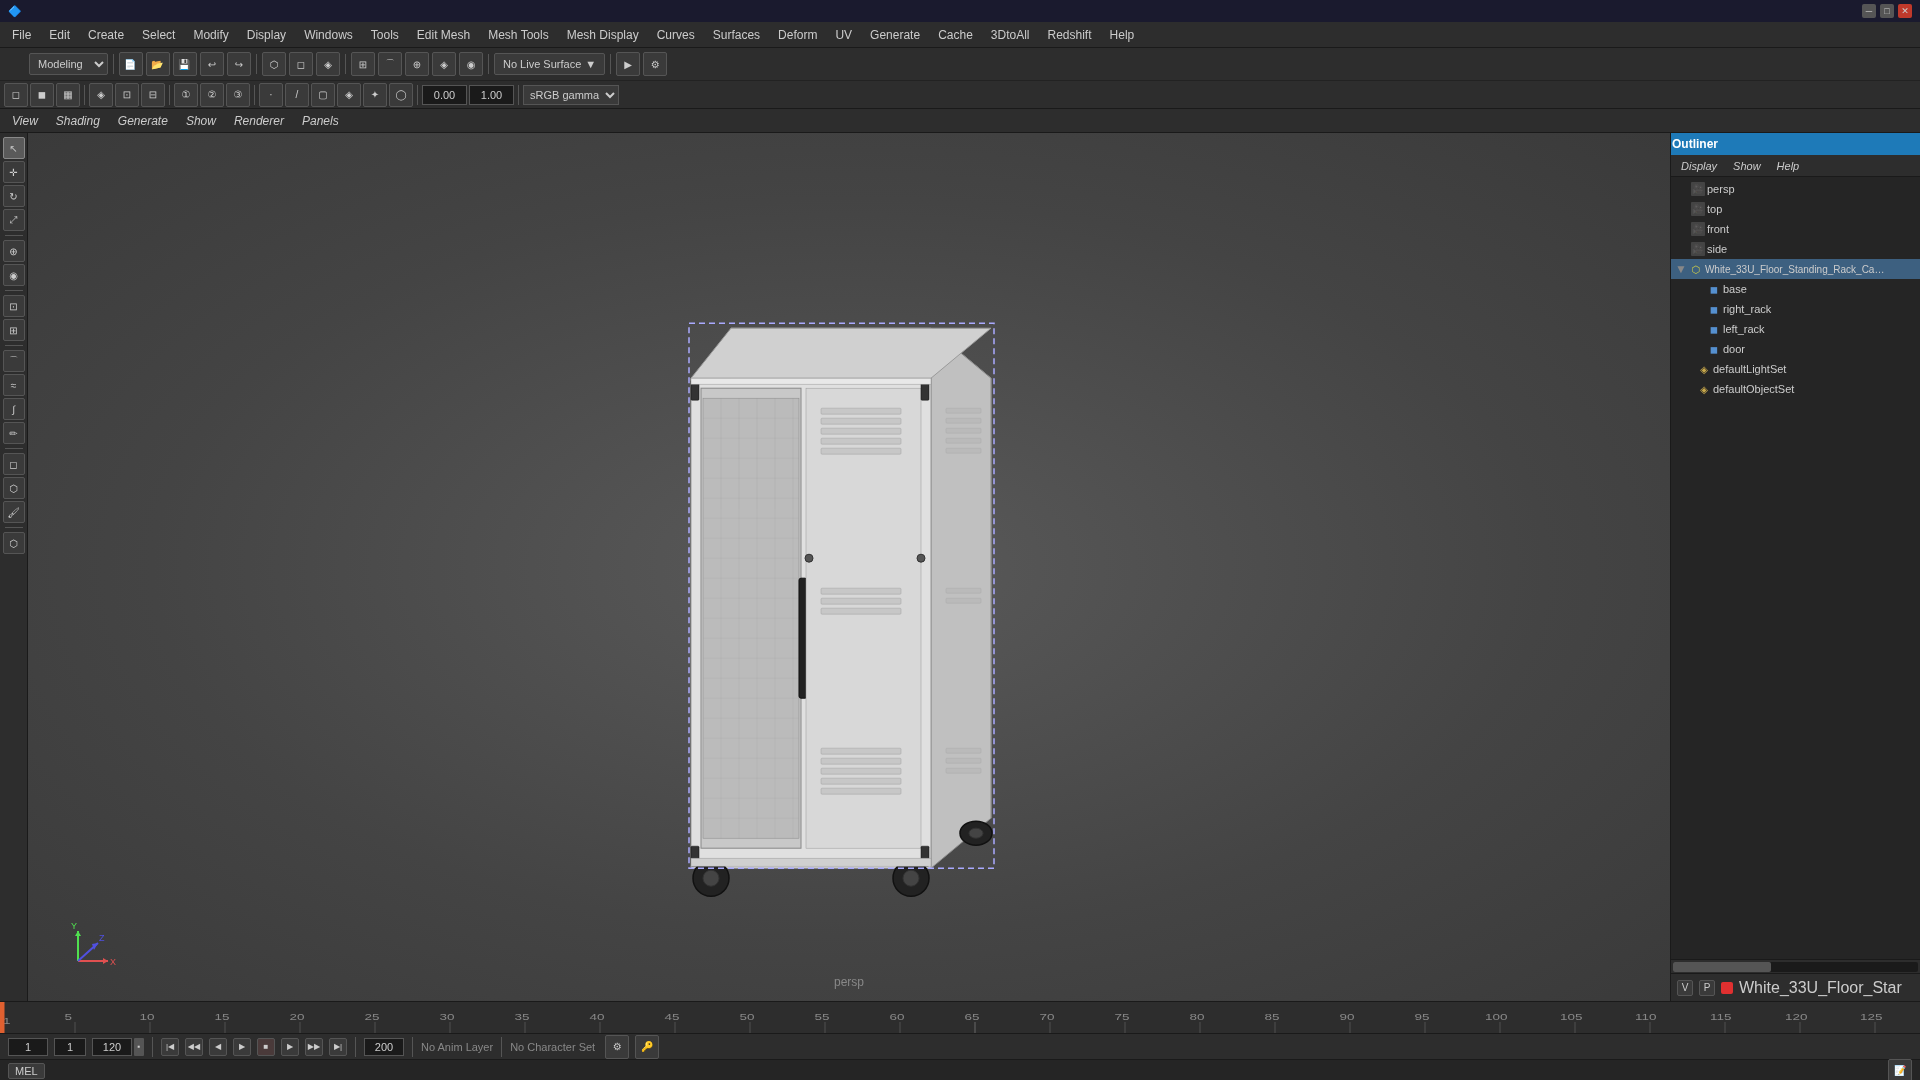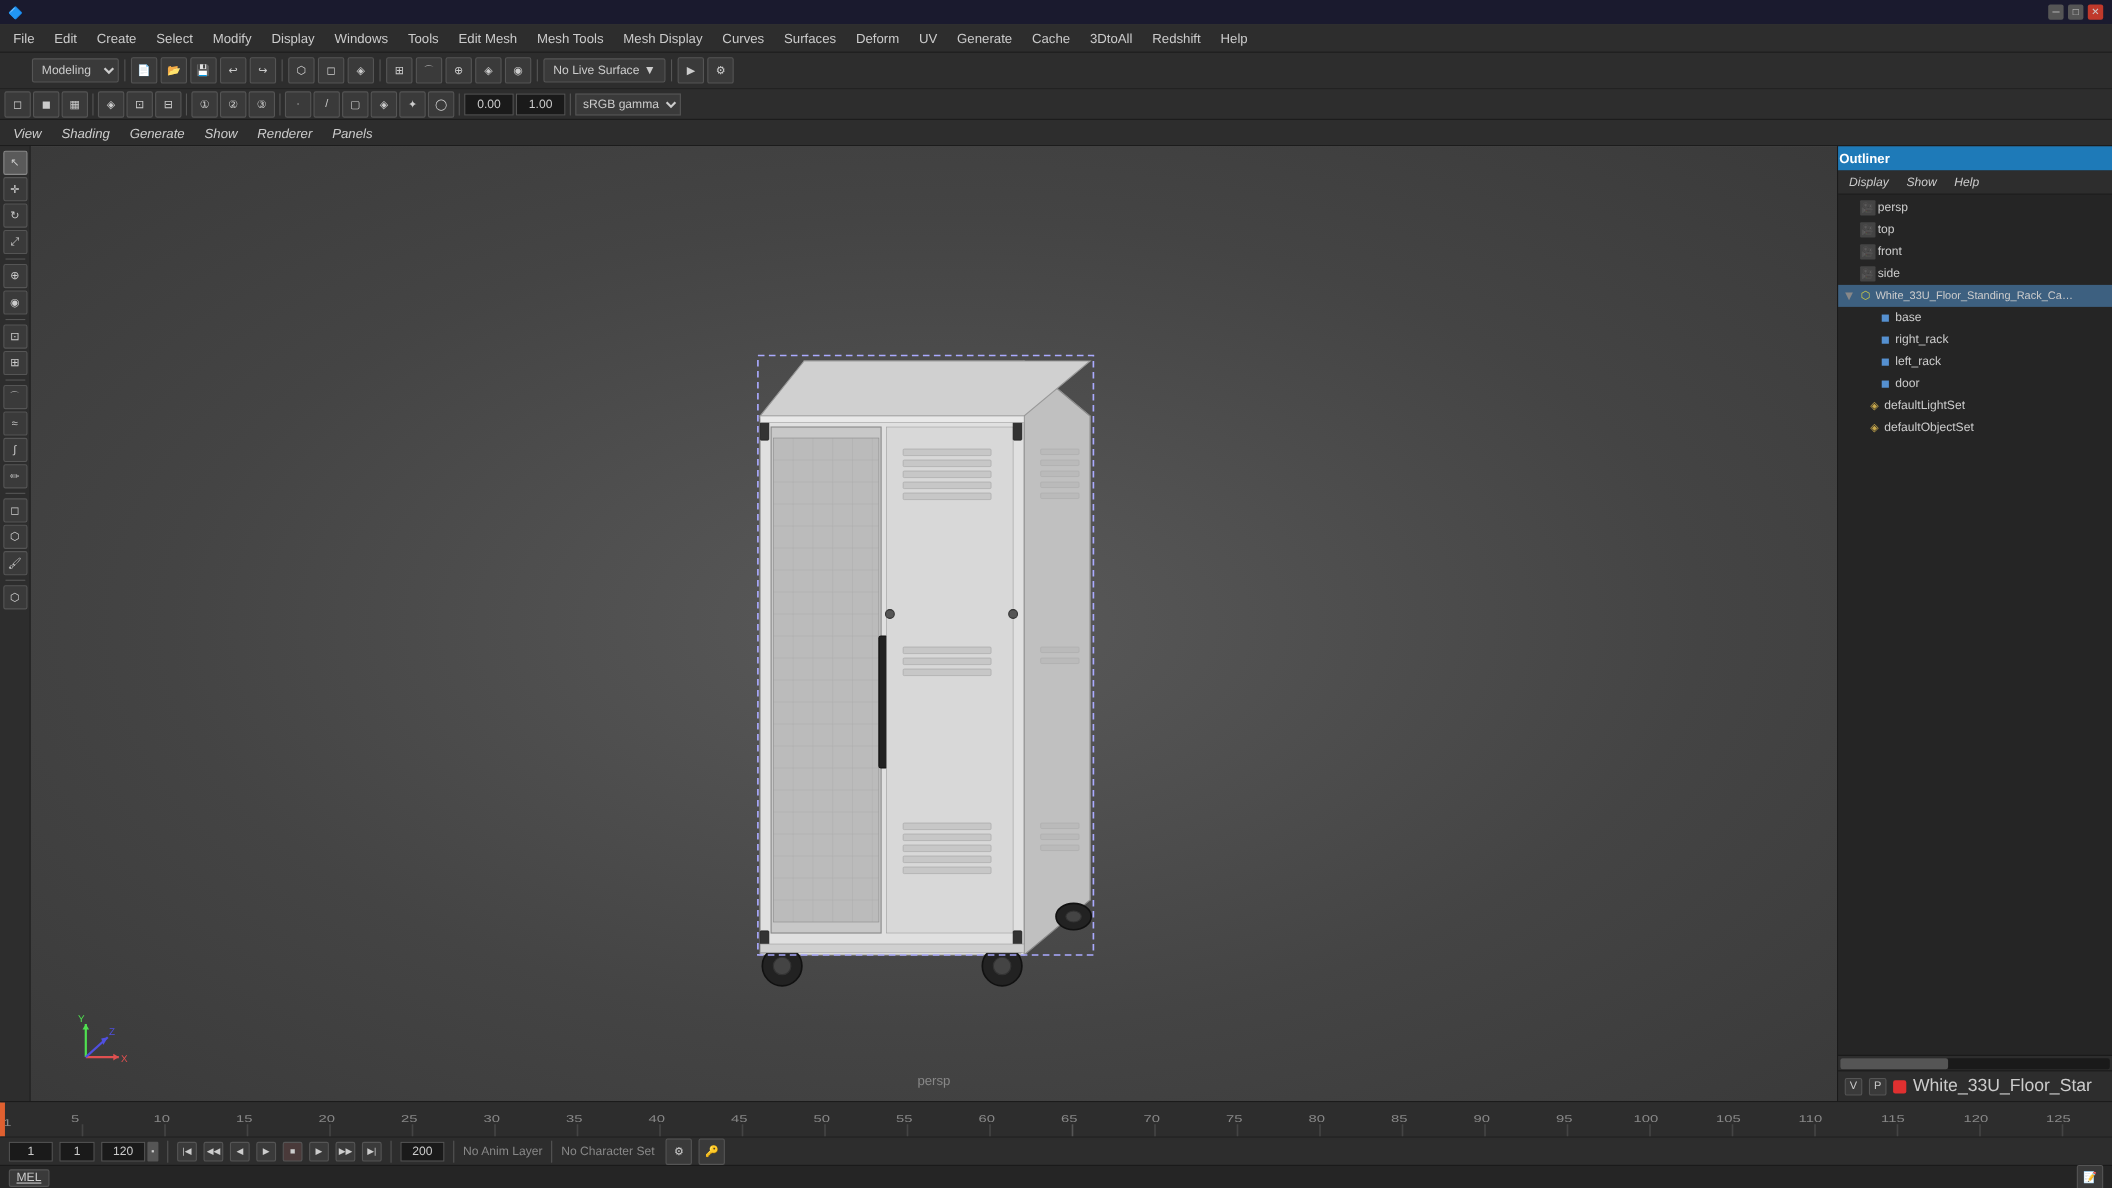--- a/index.html
+++ b/index.html
@@ -171,21 +171,21 @@
     }
     .anim-layer { font-size: 11px; color: #888; }
     .no-char-set { font-size: 11px; color: #888; }
 
     
     #status-bar {
       height: 22px; background: #252525; border-top: 1px solid #1a1a1a;
       display: flex; align-items: center; padding: 0 8px;
     }
     .status-text { font-size: 11px; color: #999; }
-    .mel-label { background: #3a3a3a; border: 1px solid #555; padding: 1px 6px; font-size: 11px; color: #ccc; border-radius: 2px; margin-right: 8px; text-decoration: underline; }
+    .mel-label { background: #3a3a3a; border: 1px solid #555; padding: 1px 6px; font-size: 11px; color: #ccc; border-radius: 2px; margin-right: 8px; }
 
     
     #mel-area {
       width: 100%; display: flex; align-items: center;
     }
 
     
     ::-webkit-scrollbar { width: 8px; height: 8px; }
     ::-webkit-scrollbar-track { background: #1a1a1a; }
     ::-webkit-scrollbar-thumb { background: #555; border-radius: 2px; }

